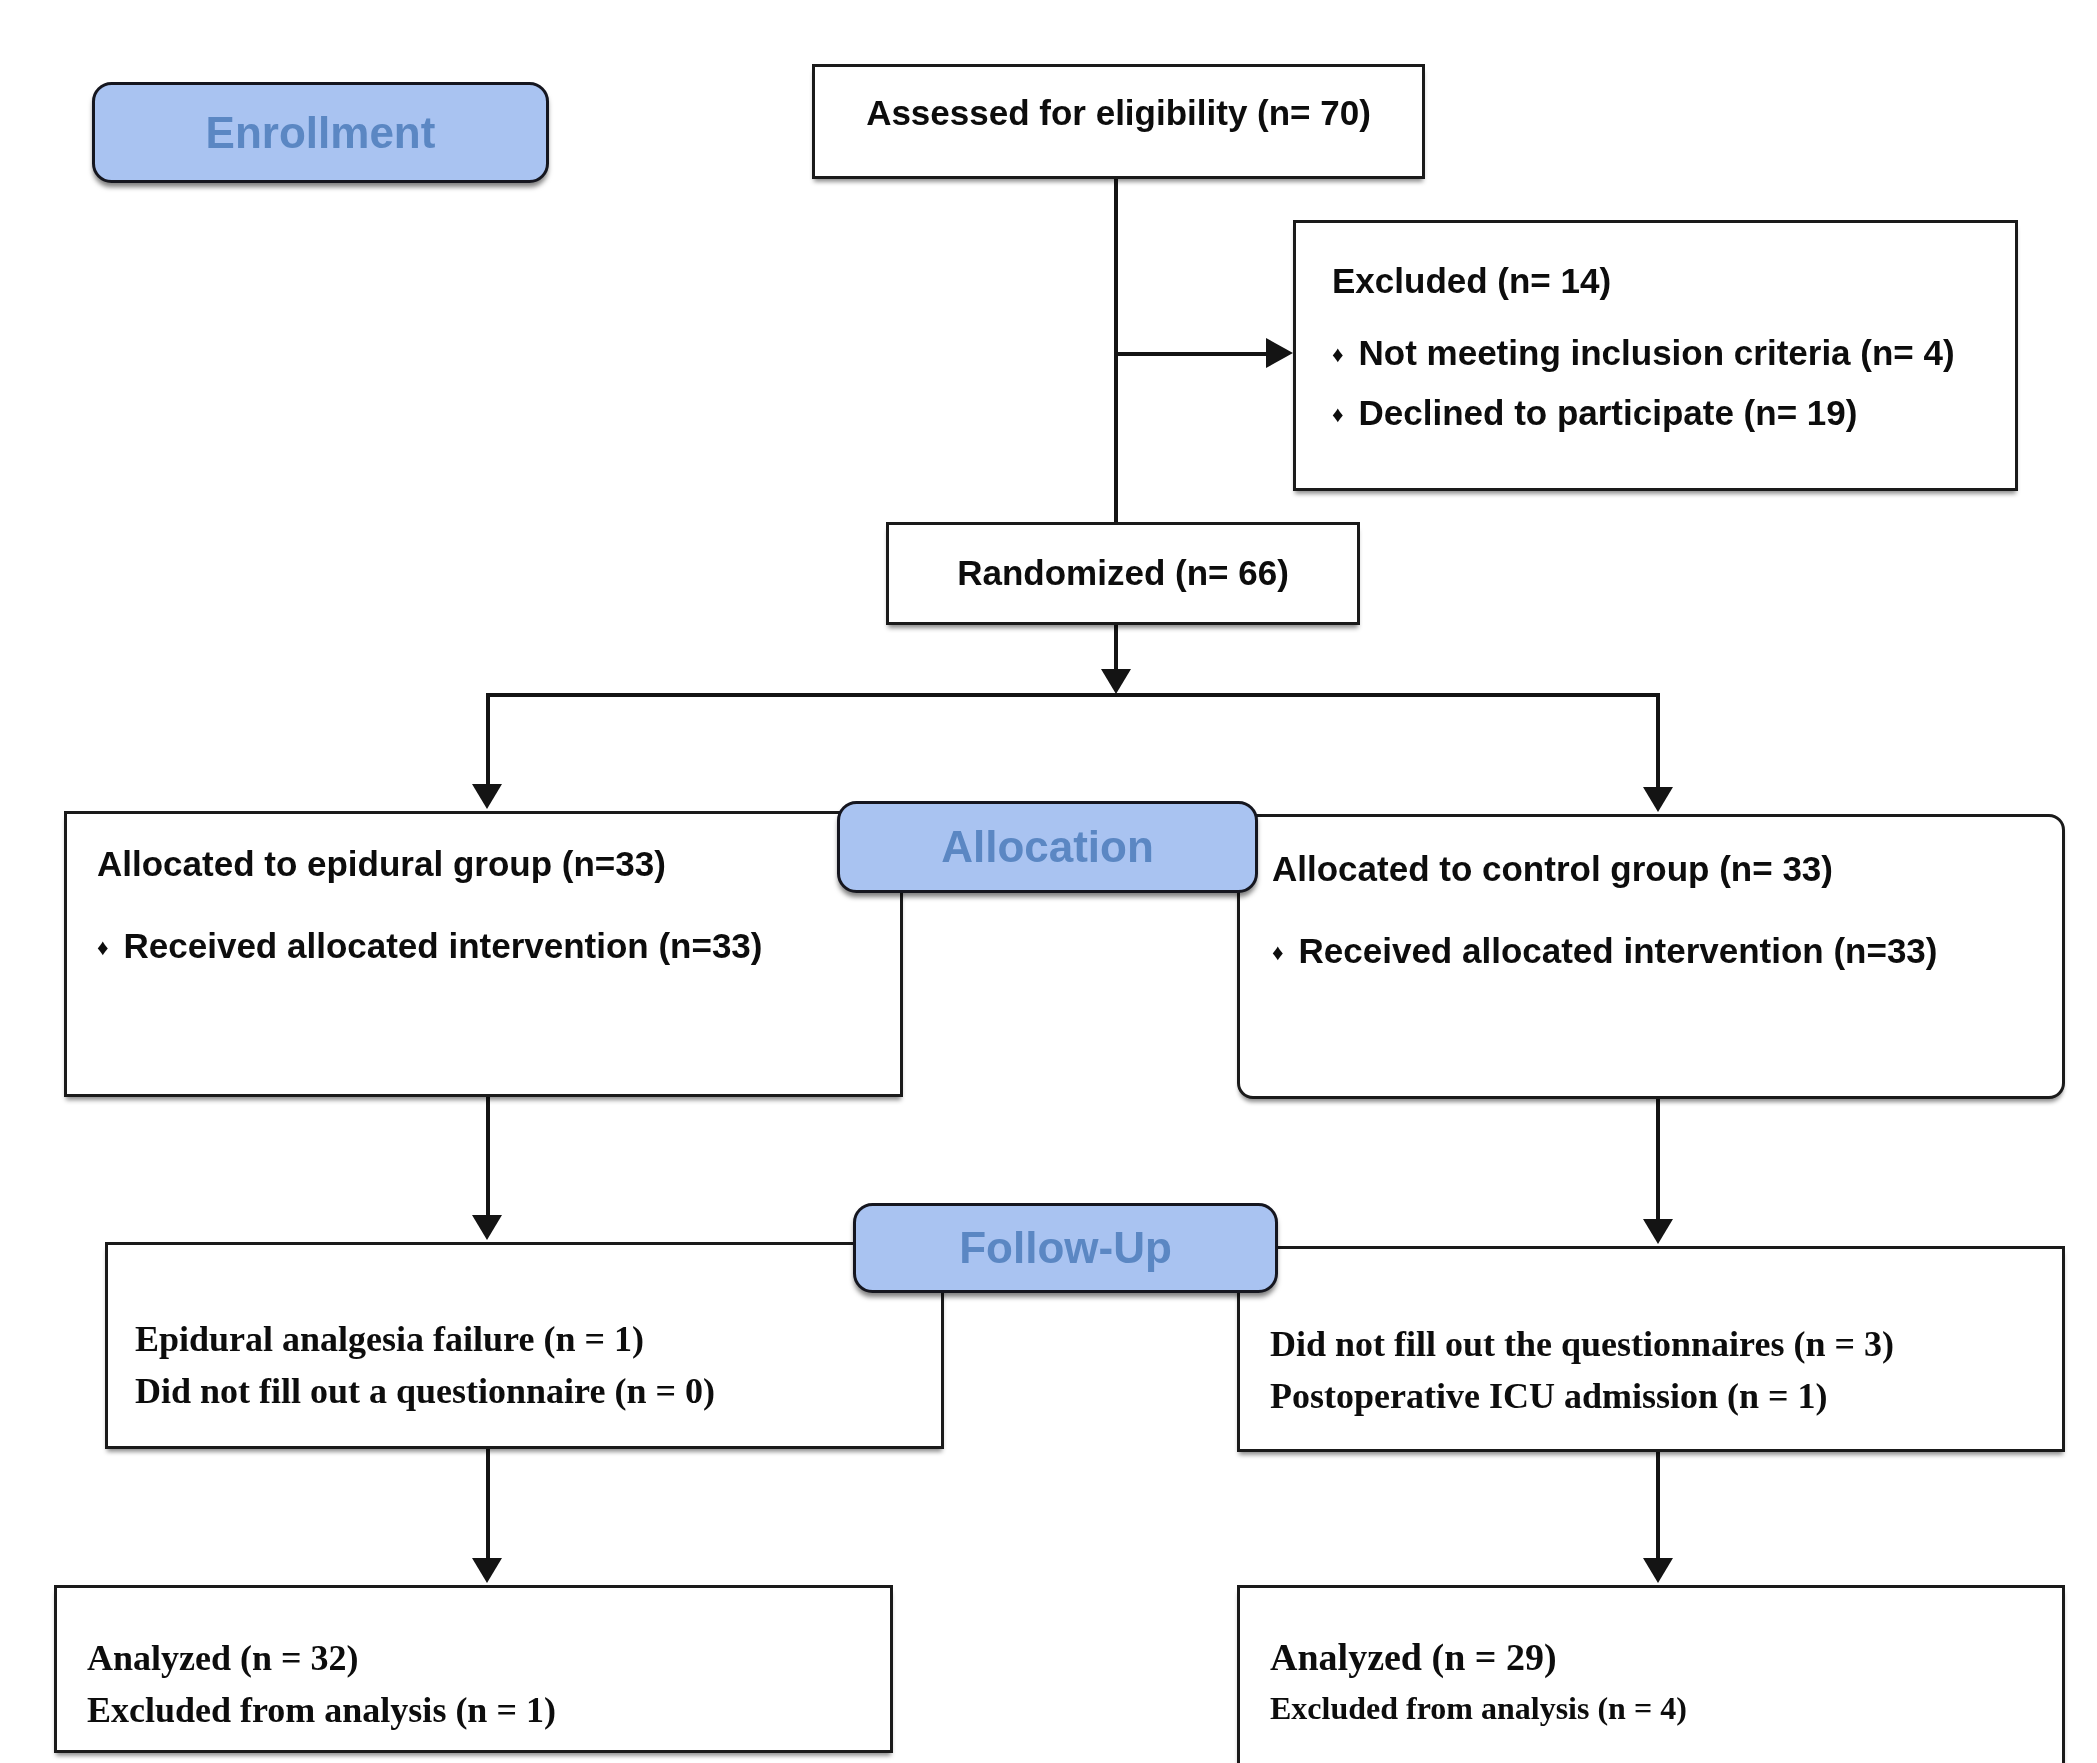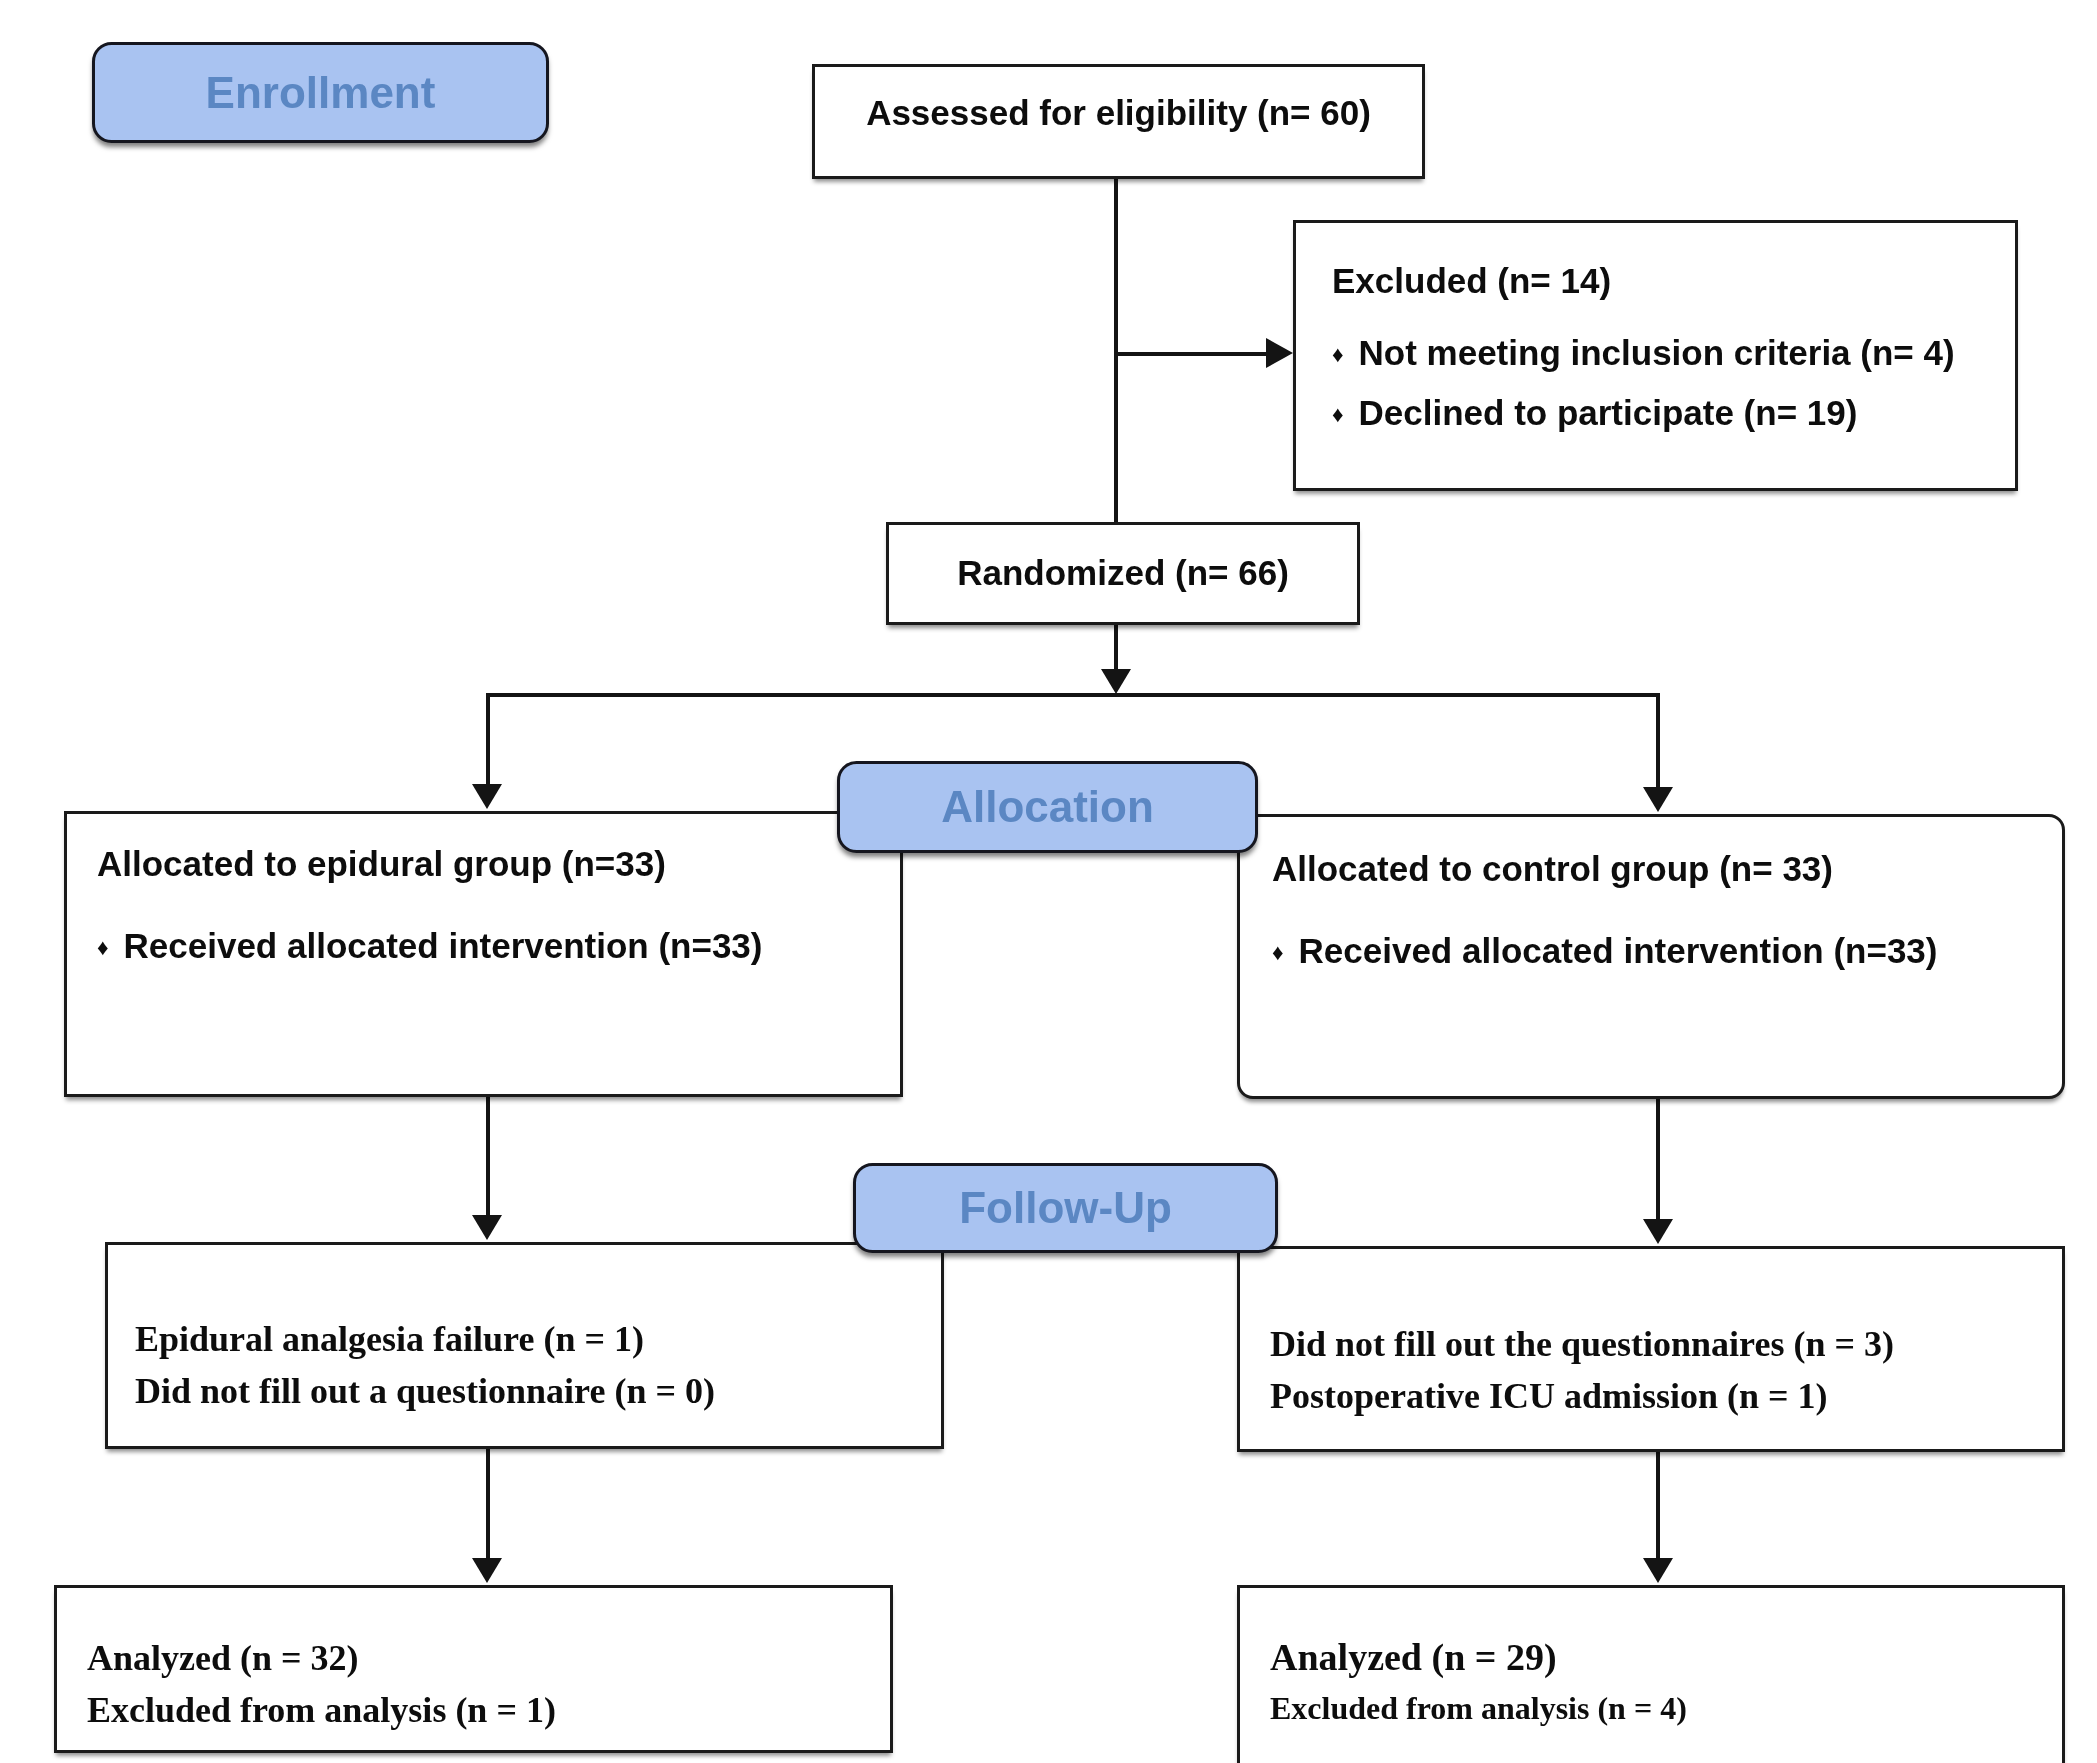--- a/index.html
+++ b/index.html
@@ -54,20 +54,21 @@
     position:absolute;
     background:var(--pill_fill);
     border:3.8px solid var(--pill_border);
     border-radius:19.5px;
     color:var(--pill_text);
     font-family:"Liberation Sans", sans-serif;
     font-weight:bold;font-size:44px;
     display:flex;align-items:center;justify-content:center;
     box-shadow:0 5.3px 5.3px -1.5px rgba(0,0,0,.5);
     z-index:5;
+    margin-top:40px;
   }
   #pill-enrollment{left:92px;top:42px;width:457px;height:101px;}
   #pill-allocation{left:837px;top:761px;width:421px;height:92px;}
   #pill-followup{left:853px;top:1163px;width:425px;height:90px;}
   #pill-analysis{left:858px;top:1521px;width:419px;height:90px;}
   
   .vline,.hline{position:absolute;background:var(--line);z-index:1;}
   .vline{width:3.8px;}
   .hline{height:3.8px;}
   .ah-down{position:absolute;width:0;height:0;z-index:1;
@@ -123,21 +124,21 @@
     <span>Enrollment</span>
   </div>
   <div class="pill" id="pill-allocation">
     <span>Allocation</span>
   </div>
   <div class="pill" id="pill-followup">
     <span>Follow-Up</span>
   </div>
 
   <div class="fbox sans center-text" id="box-assessed">
-    <span>Assessed for eligibility (n= 60)</span>
+    <span>Assessed for eligibility (n= 70)</span>
   </div>
 
   <div class="fbox sans" id="box-excluded">
     <div class="title">Excluded (n= 14)</div>
     <div class="bullet-row">
       <span class="diamond">♦</span>
       <span>Not meeting inclusion criteria (n= 4)</span>
     </div>
     <div class="bullet-row">
       <span class="diamond">♦</span>

